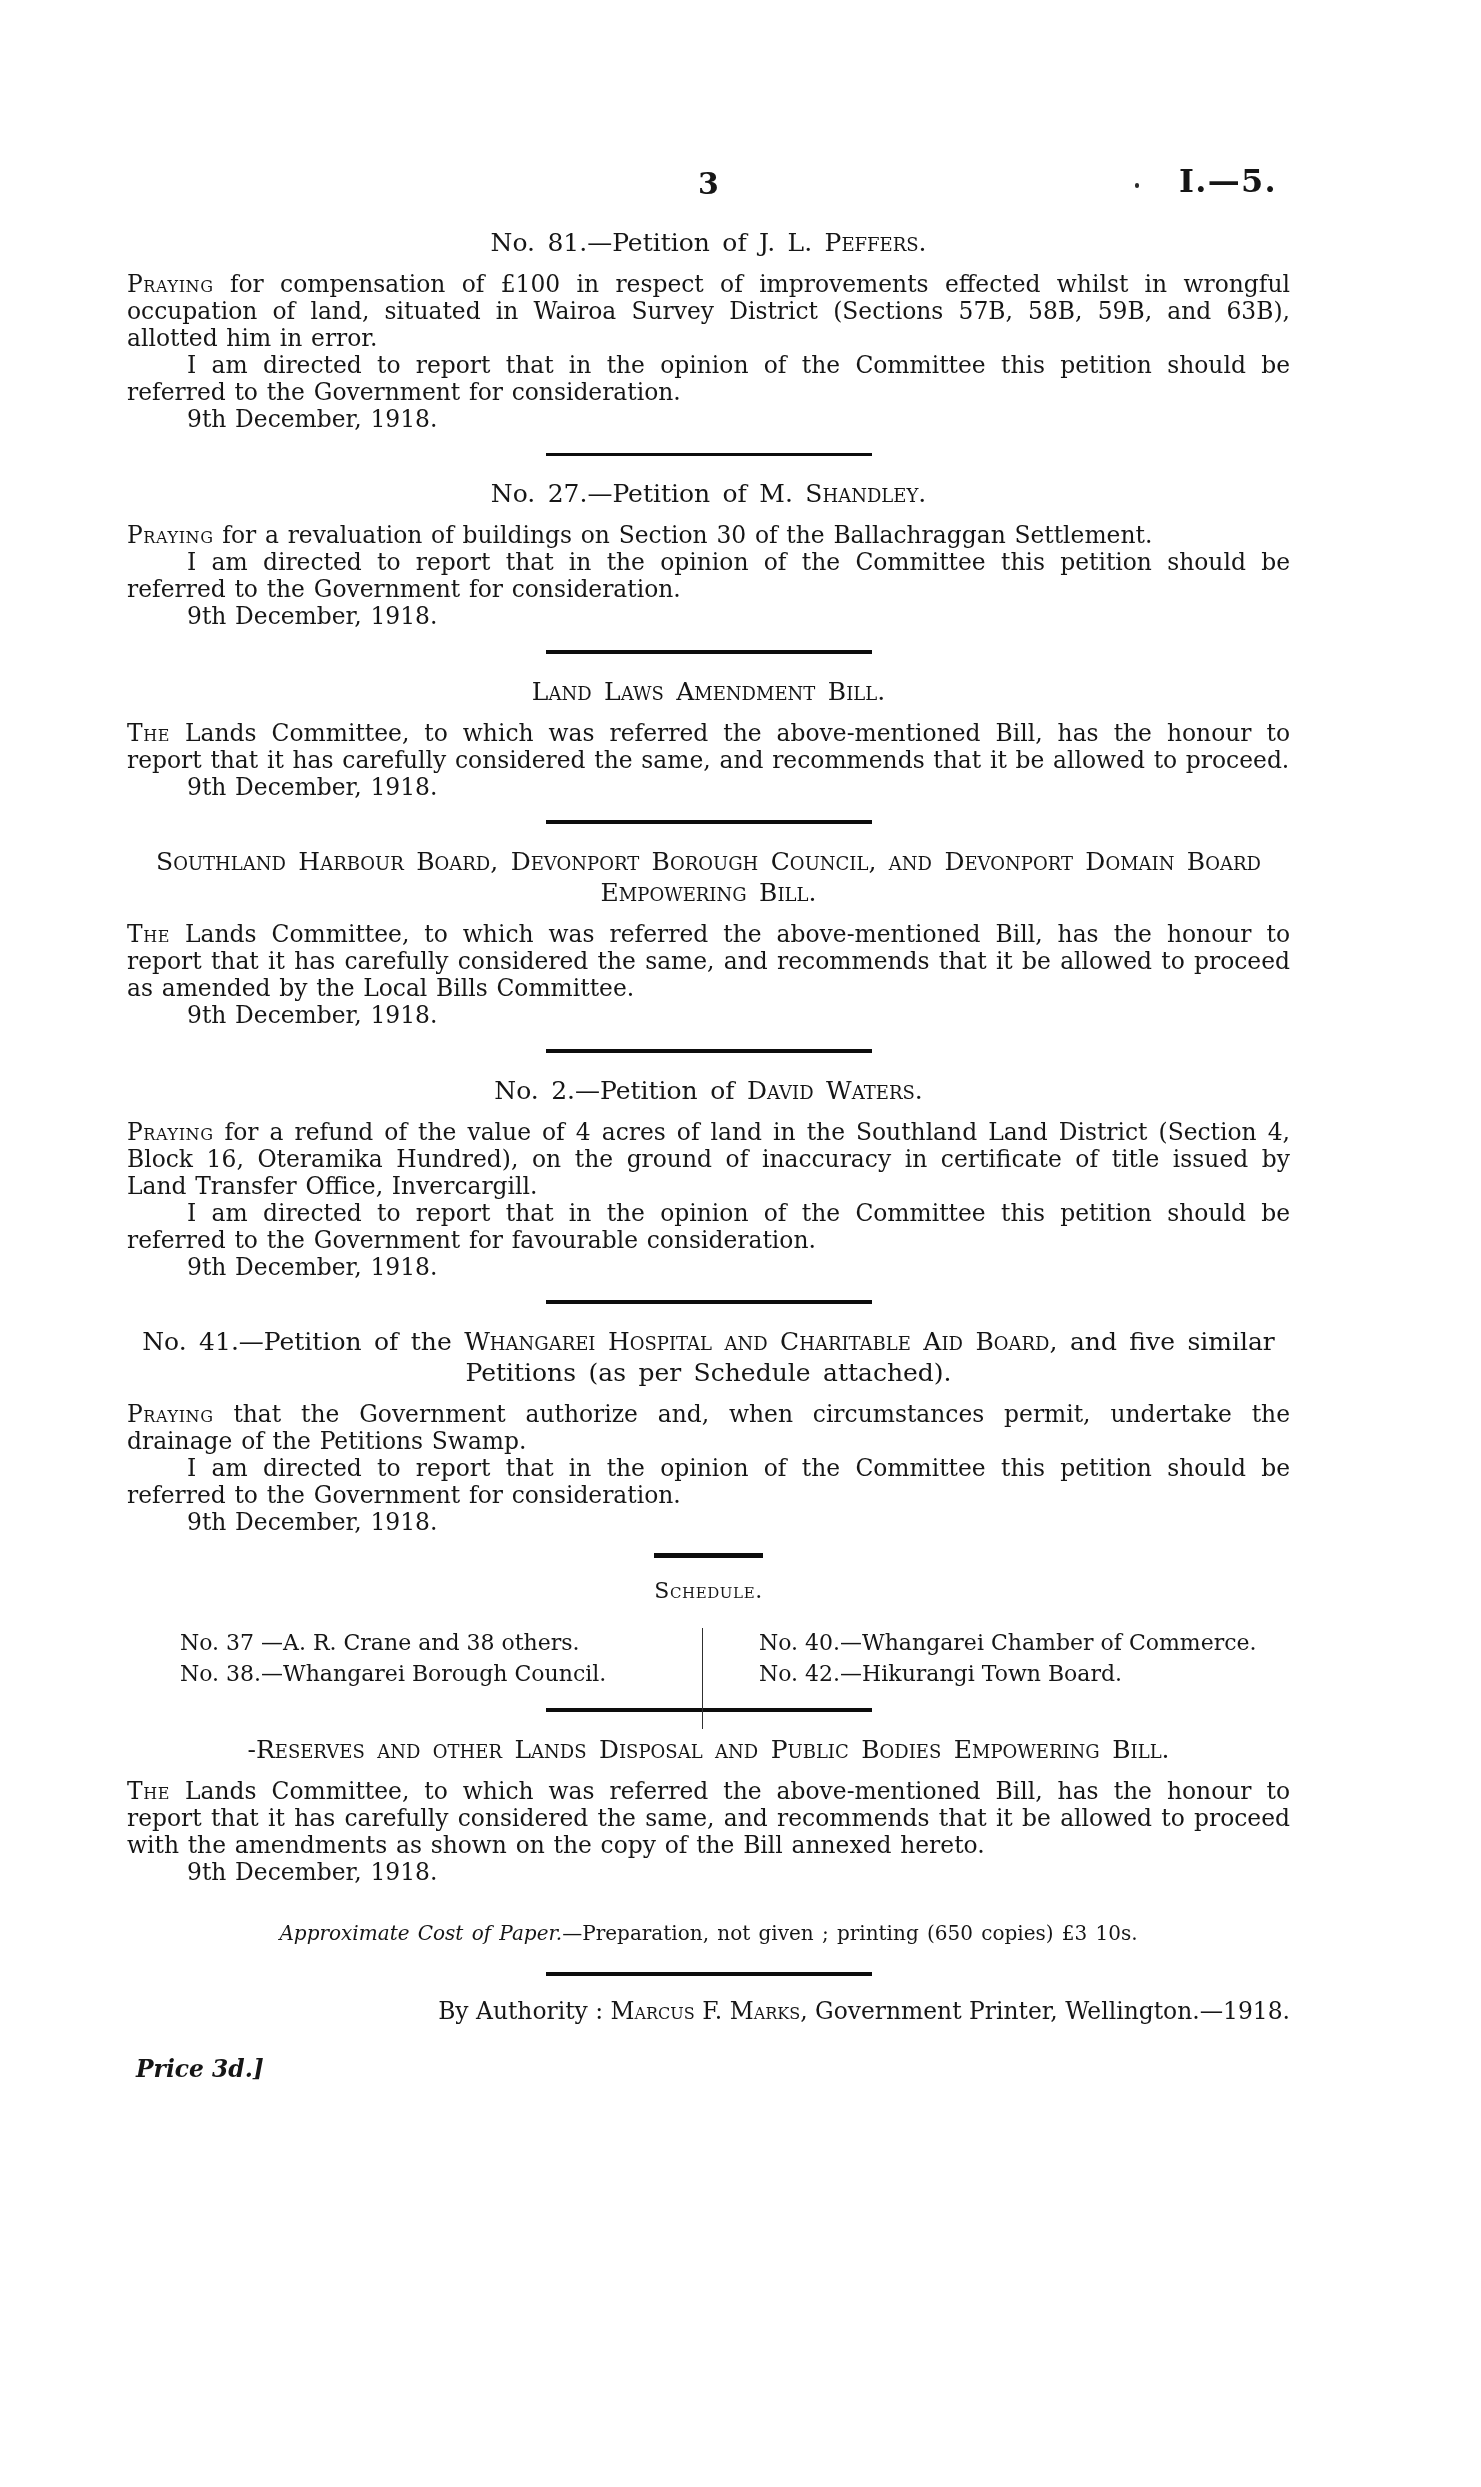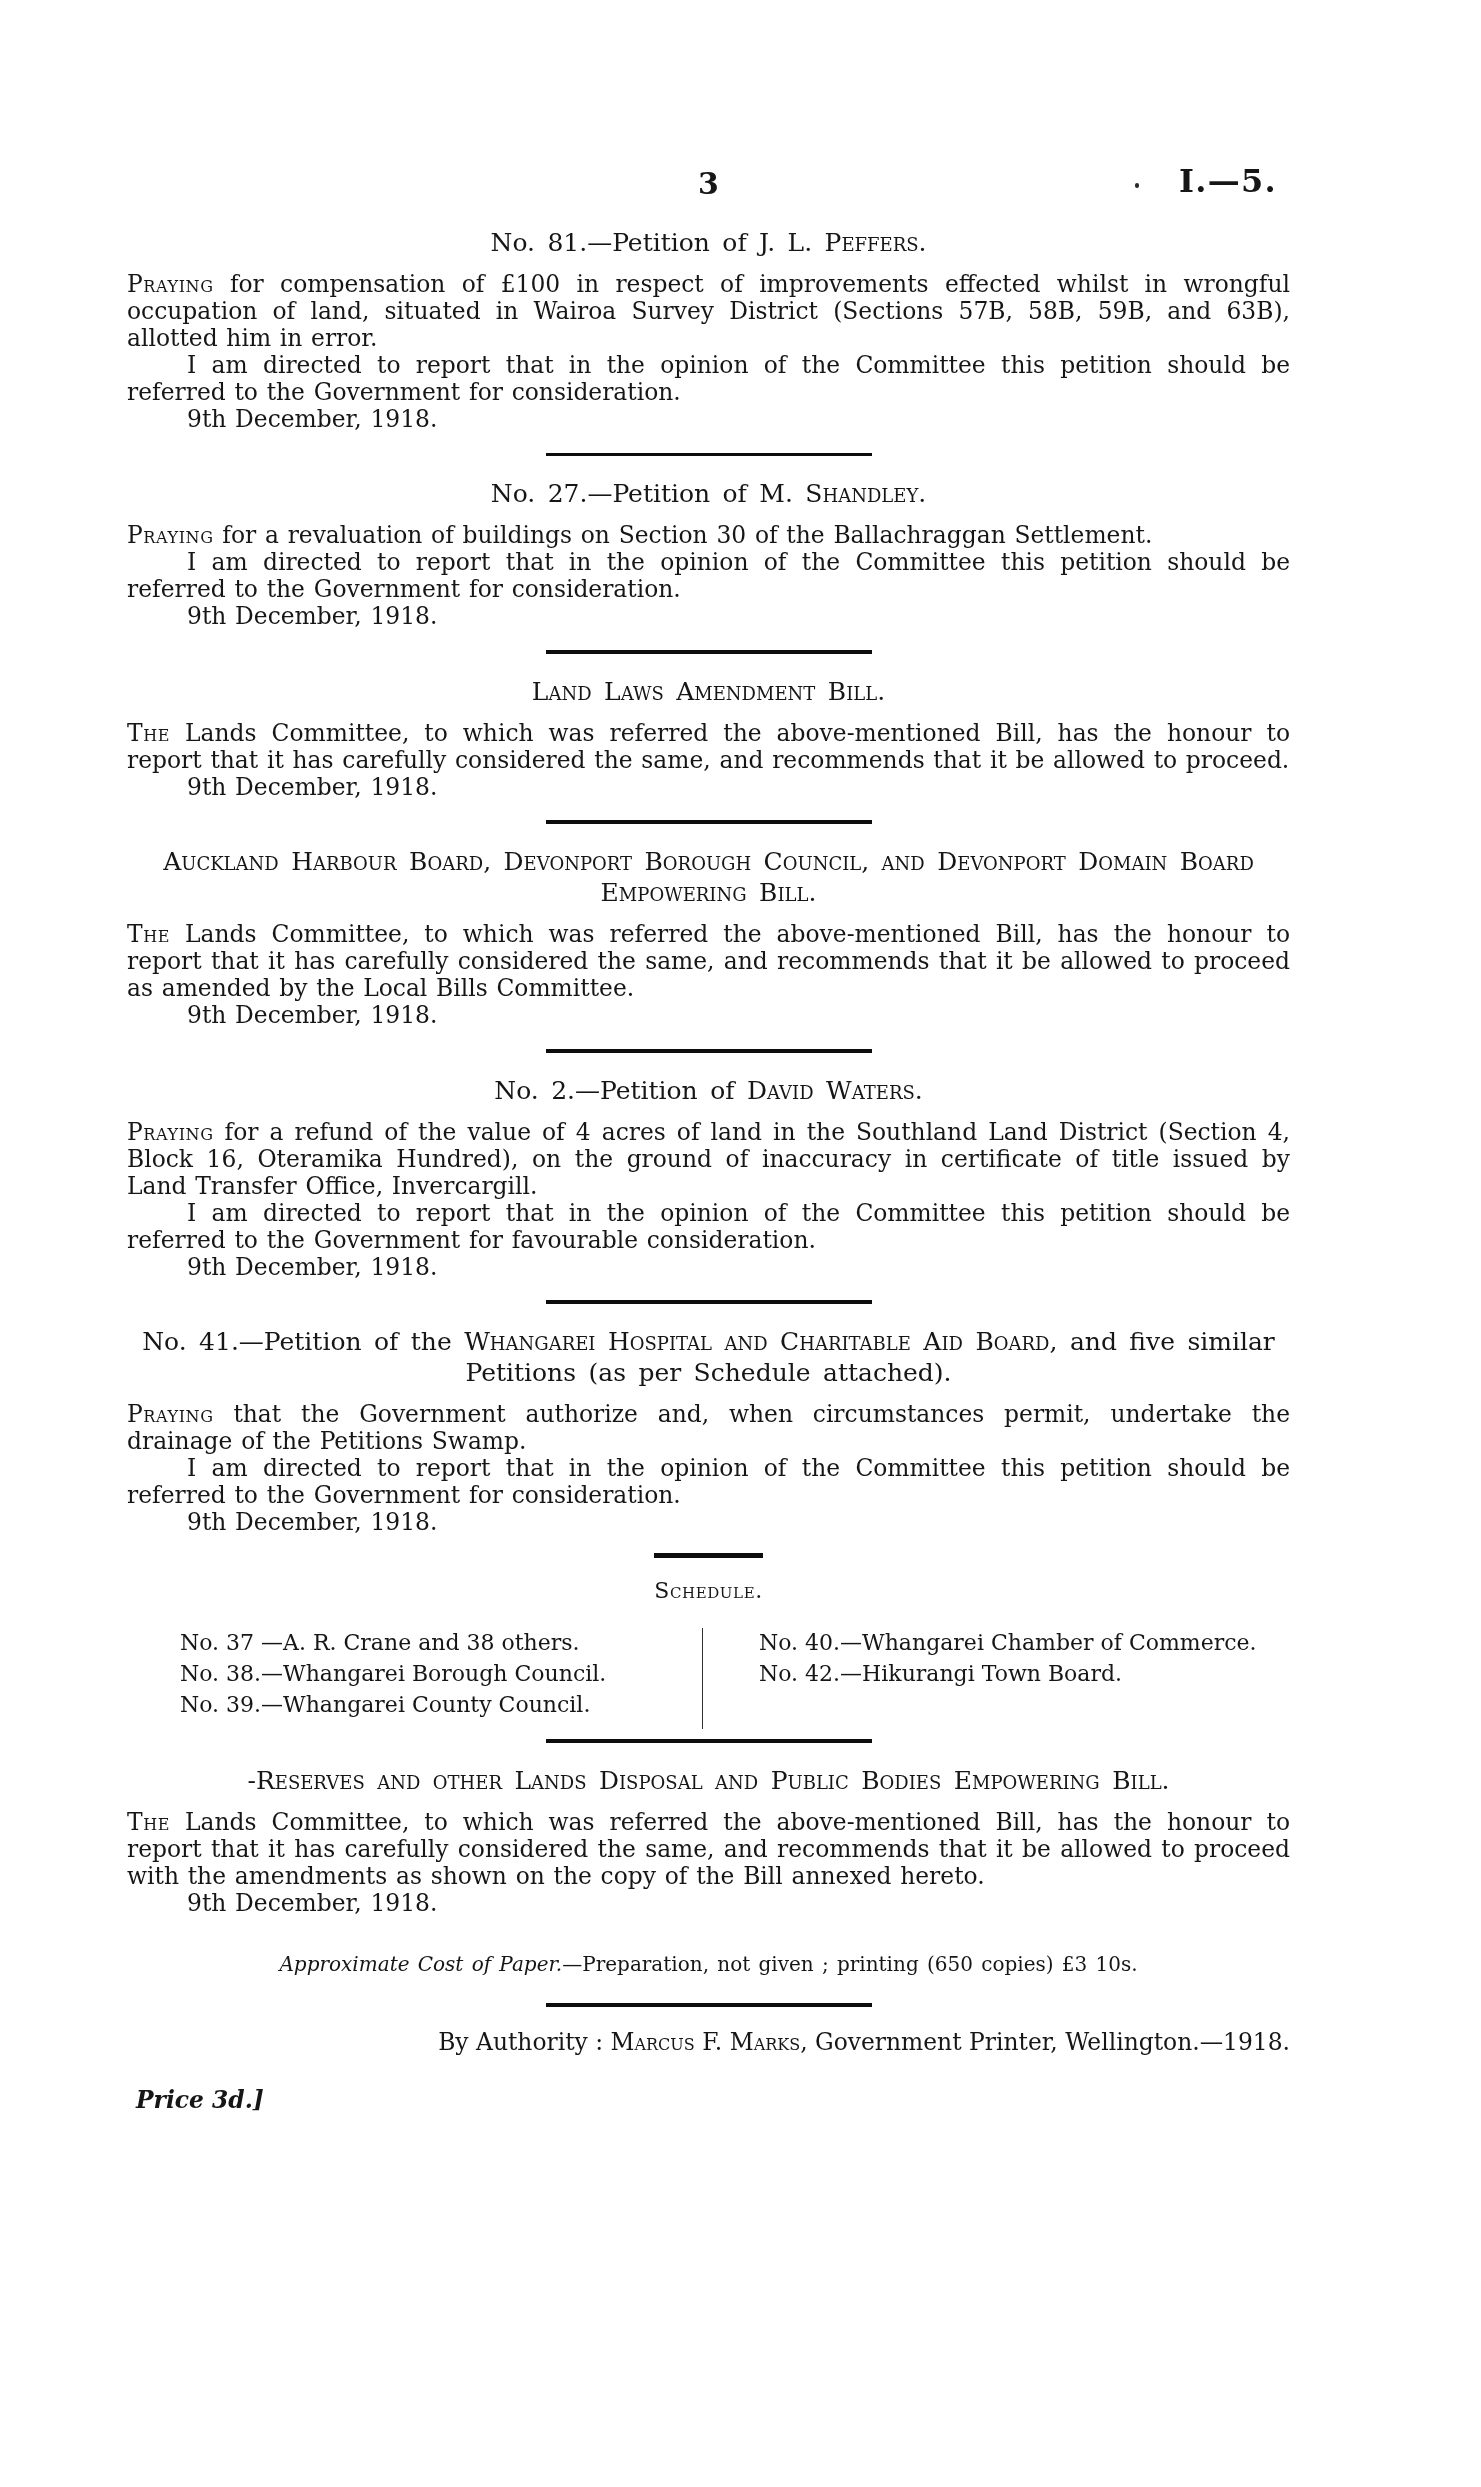--- a/index.html
+++ b/index.html
@@ -106,21 +106,21 @@
     </section>
 
     <section>
       <h2 class="heading"><span class="sc">Land Laws Amendment Bill.</span></h2>
       <p class="body"><span class="lead">The</span><span> Lands Committee, to which was referred the above-mentioned Bill, has the honour to report that it has carefully considered the same, and recommends that it be allowed to proceed.</span></p>
       <p class="body ind">9th December, 1918.</p>
       <div class="rule"></div>
     </section>
 
     <section>
-      <h2 class="heading"><span class="sc">Auckland Harbour Board, Devonport Borough Council, and Devonport Domain Board</span><br><span class="sc">Empowering Bill.</span></h2>
+      <h2 class="heading"><span class="sc">Southland Harbour Board, Devonport Borough Council, and Devonport Domain Board</span><br><span class="sc">Empowering Bill.</span></h2>
       <p class="body"><span class="lead">The</span><span> Lands Committee, to which was referred the above-mentioned Bill, has the honour to report that it has carefully considered the same, and recommends that it be allowed to proceed as amended by the Local Bills Committee.</span></p>
       <p class="body ind">9th December, 1918.</p>
       <div class="rule"></div>
     </section>
 
     <section>
       <h2 class="heading"><span>No. 2.—Petition of </span><span class="sc">David Waters.</span></h2>
       <p class="body"><span class="lead">Praying</span><span> for a refund of the value of 4 acres of land in the Southland Land District (Section 4, Block 16, Oteramika Hundred), on the ground of inaccuracy in certificate of title issued by Land Transfer Office, Invercargill.</span></p>
       <p class="body ind">I am directed to report that in the opinion of the Committee this petition should be referred to the Government for favourable consideration.</p>
       <p class="body ind">9th December, 1918.</p>
@@ -134,21 +134,20 @@
       <p class="body ind">9th December, 1918.</p>
       <div class="rule short"></div>
     </section>
 
     <section class="schedule">
       <h3 class="schedule-heading"><span class="sc">Schedule.</span></h3>
       <div class="sched-cols">
         <div class="sched-left">
           <p>No. 37 —A. R. Crane and 38 others.</p>
           <p>No. 38.—Whangarei Borough Council.</p>
-          <p>No. 39.—Whangarei County Council.</p>
         </div>
         <div class="sched-divider"></div>
         <div class="sched-right">
           <p>No. 40.—Whangarei Chamber of Commerce.</p>
           <p>No. 42.—Hikurangi Town Board.</p>
         </div>
       </div>
       <div class="rule"></div>
     </section>
 

